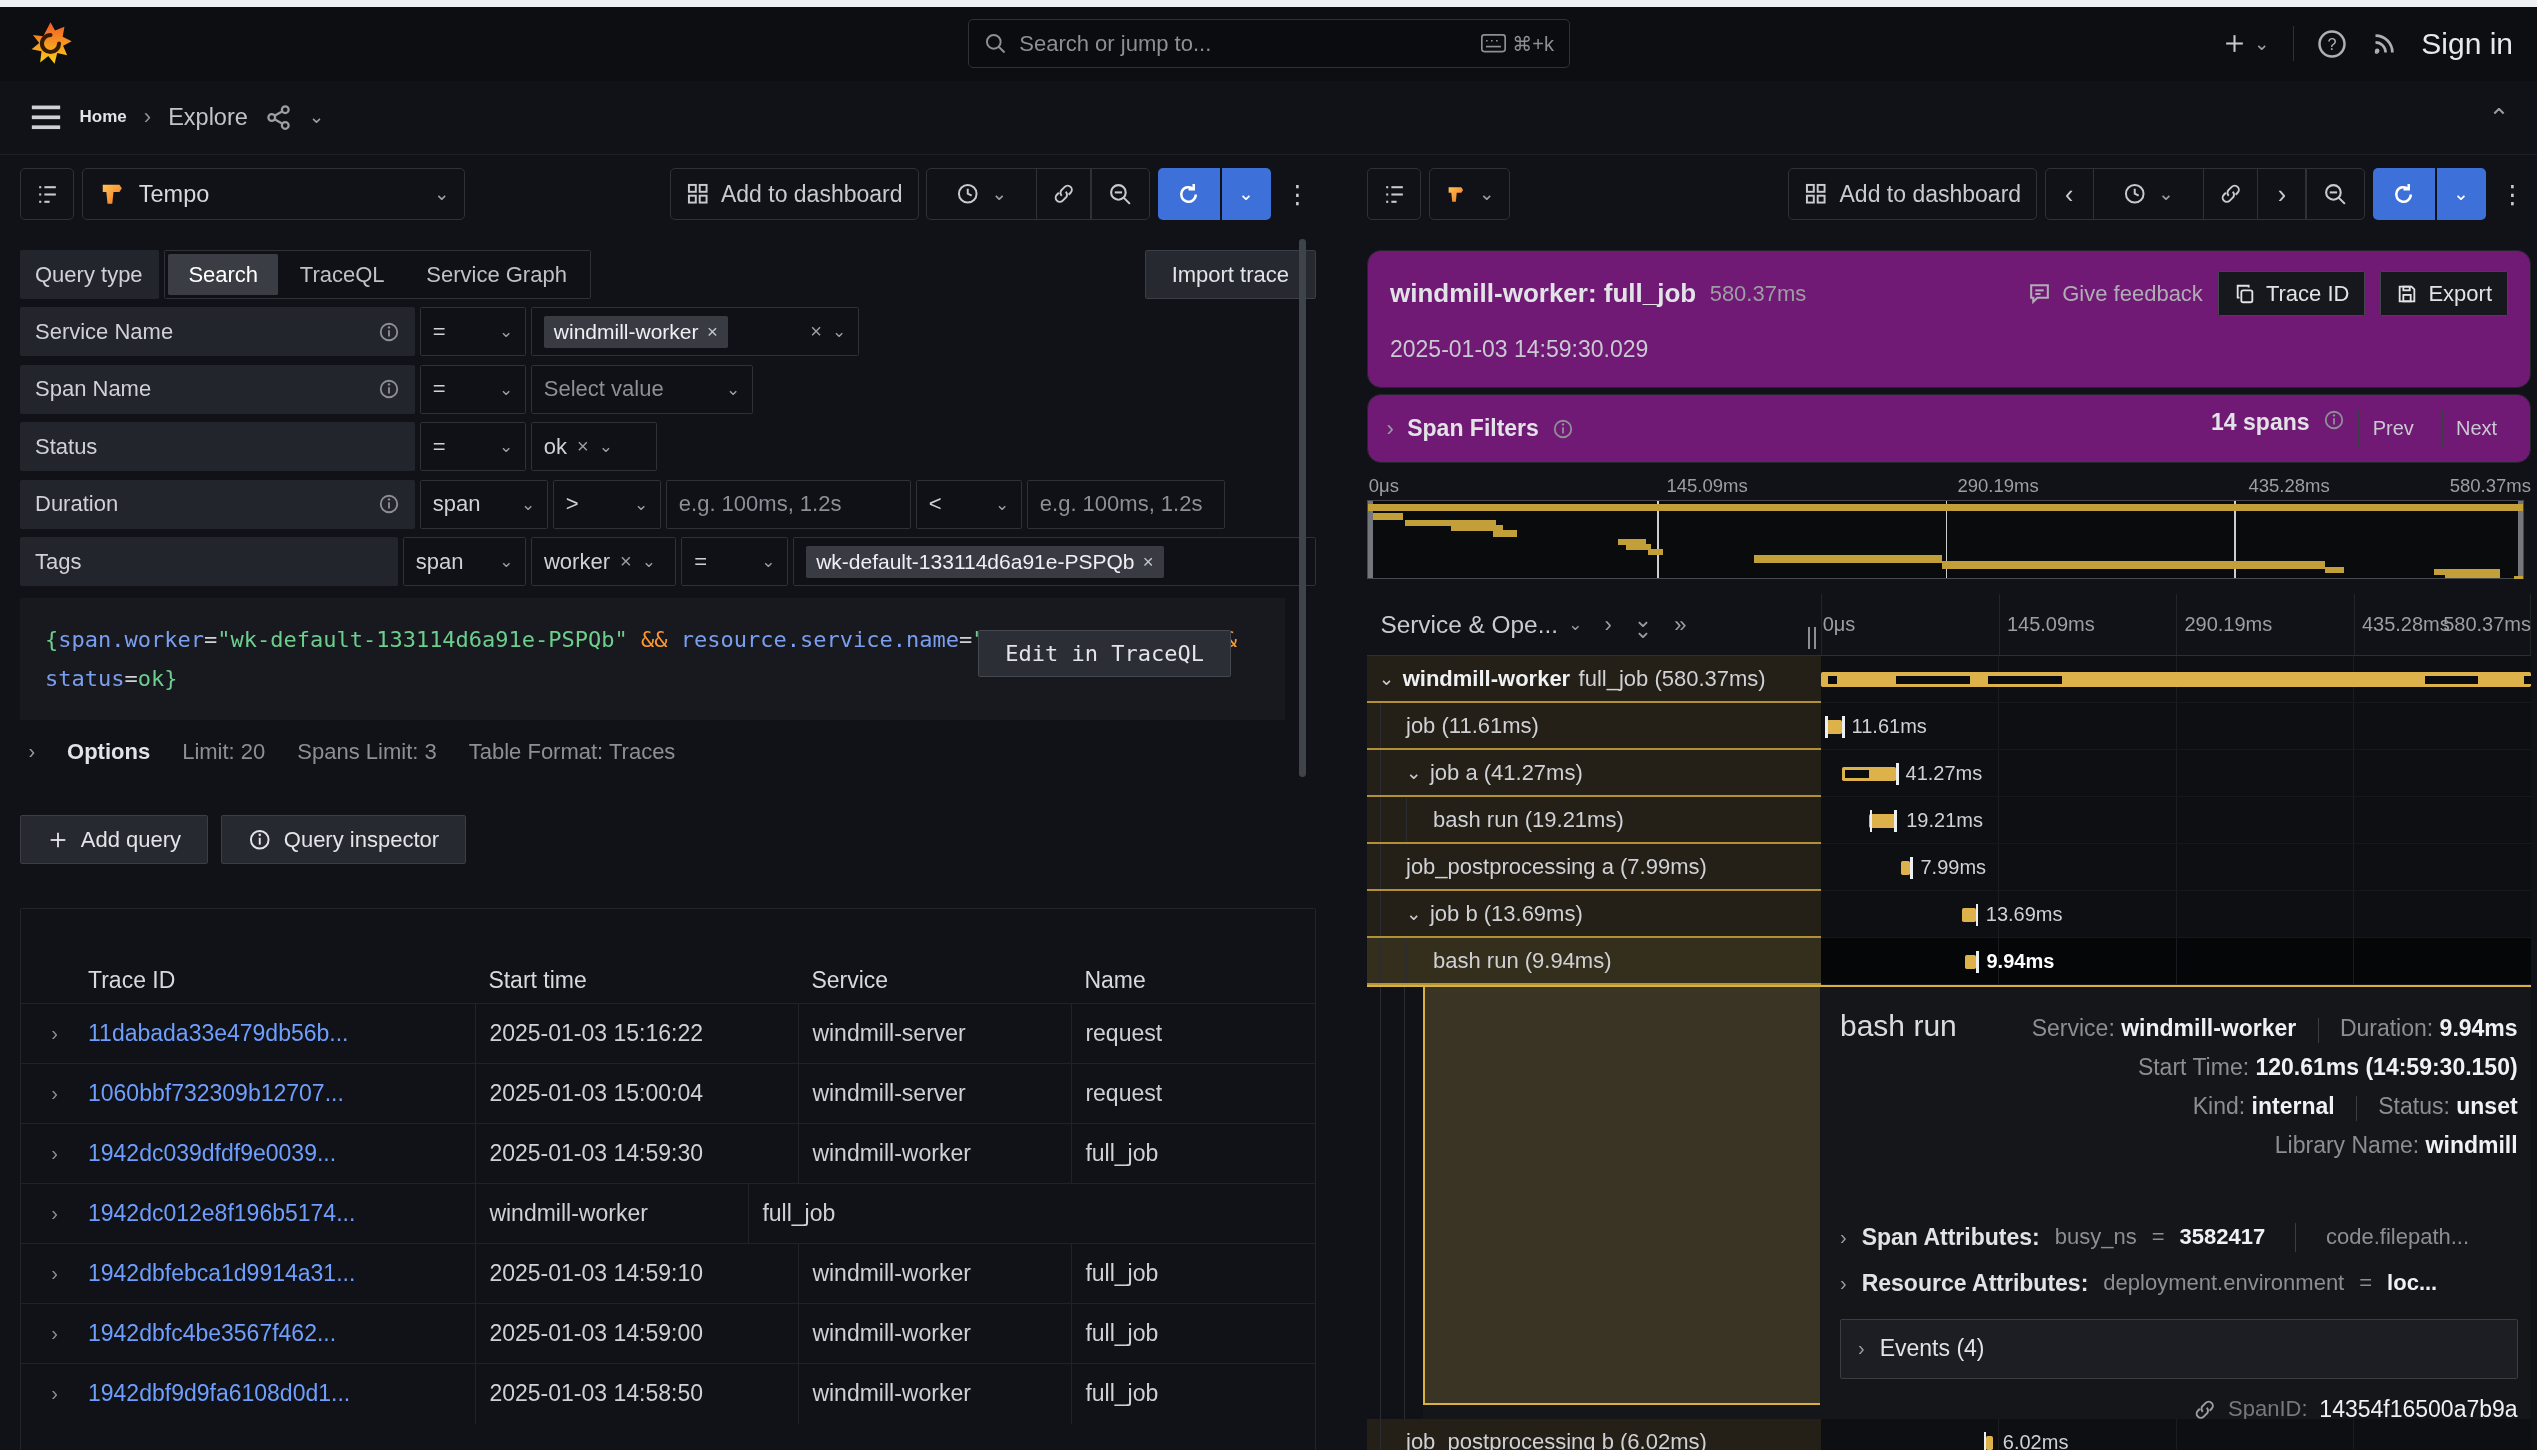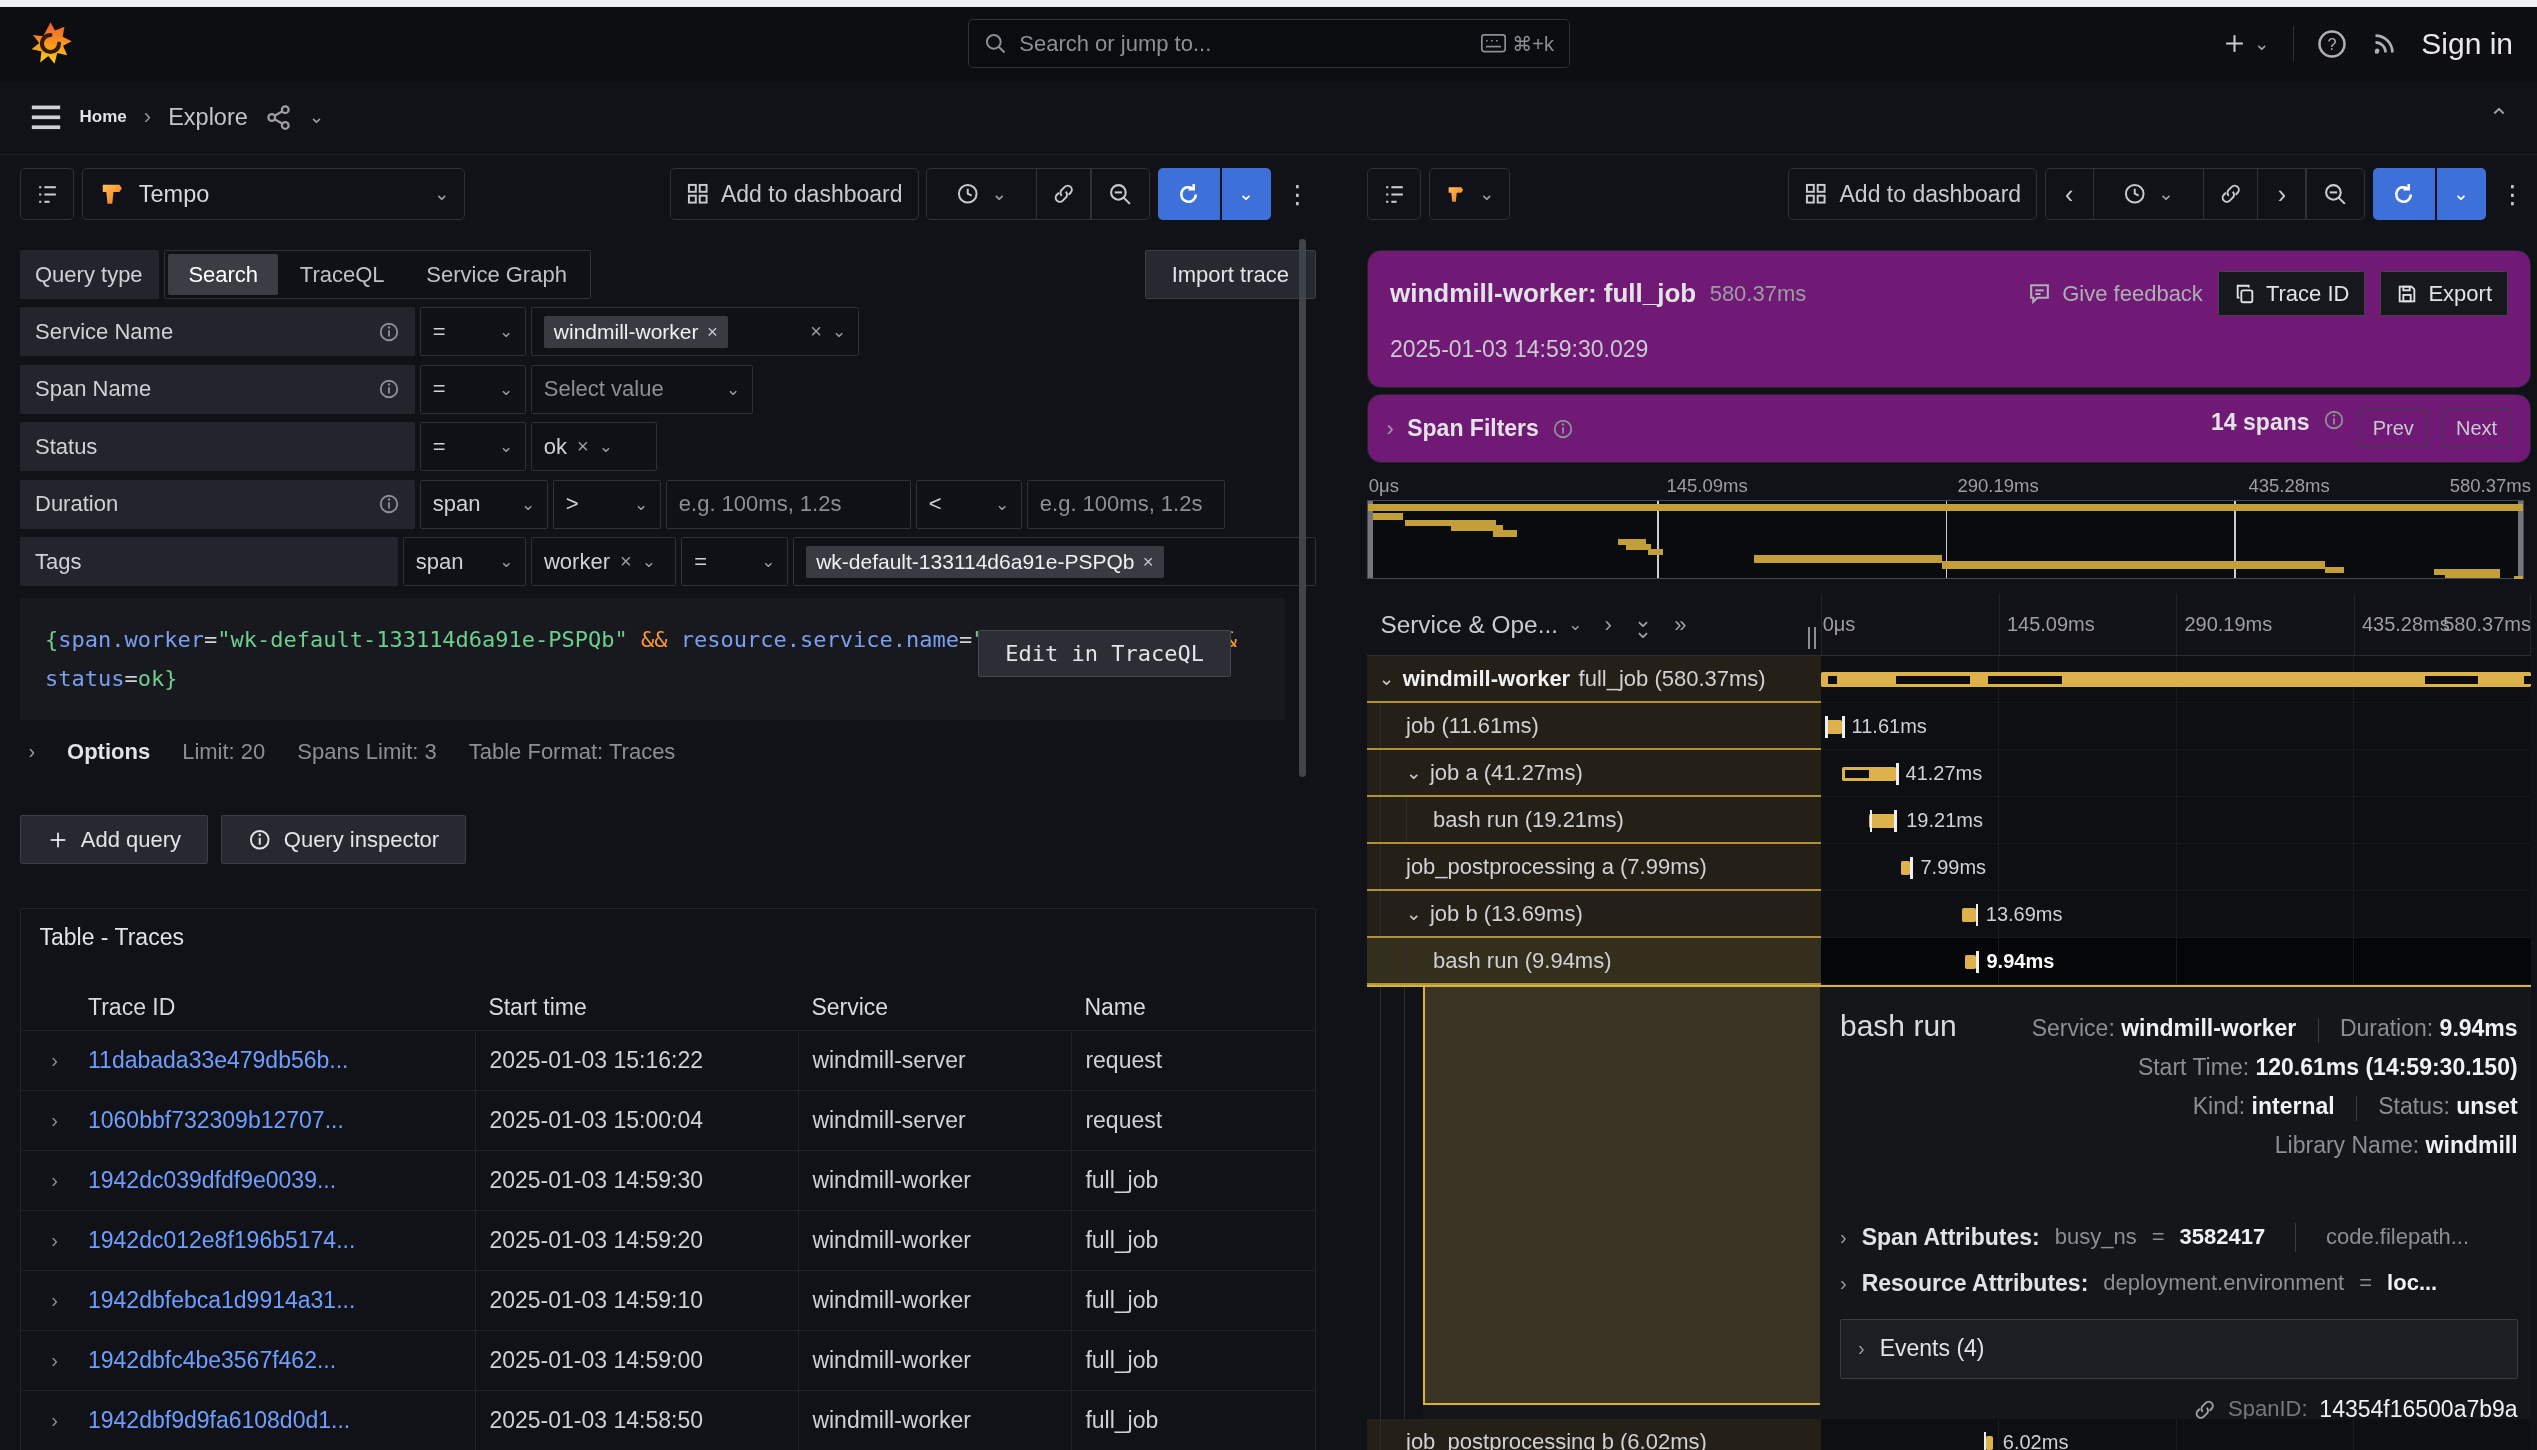--- a/index.html
+++ b/index.html
@@ -461,21 +461,20 @@
         <svg width="23.5" height="23.5" viewBox="0 0 24 24">
             <circle cx="12" cy="12" r="9" fill="none" stroke="#e3e4e8" stroke-width="2"></circle>
             <line x1="12" y1="10" x2="12" y2="17" stroke="#e3e4e8" stroke-width="2"></line>
             <circle cx="12" cy="7" r="1.3" fill="#e3e4e8"></circle>
           </svg>
         <span>Query inspector</span>
       </div>
     </div>
 
     <div class="table-panel">
-      <div class="table-title">Table - Traces</div>
       <div class="ttable" id="traces-table">
         <div class="trow thead">
           <div class="tcell c-exp"></div>
           <div class="tcell c-id" style="color:#d8d9dd;">Trace ID</div>
           <div class="tcell c-start">Start time</div>
           <div class="tcell c-svc">Service</div>
           <div class="tcell c-name">Name</div>
         </div>
         <div id="table-rows">
             <div class="trow">
@@ -495,21 +494,20 @@
             <div class="trow">
               <div class="tcell c-exp">›</div>
               <div class="tcell c-id">1942dc039dfdf9e0039...</div>
               <div class="tcell c-start">2025-01-03 14:59:30</div>
               <div class="tcell c-svc">windmill-worker</div>
               <div class="tcell c-name">full_job</div>
             </div>
             <div class="trow">
               <div class="tcell c-exp">›</div>
               <div class="tcell c-id">1942dc012e8f196b5174...</div>
-              <div class="tcell c-start">2025-01-03 14:59:20</div>
               <div class="tcell c-svc">windmill-worker</div>
               <div class="tcell c-name">full_job</div>
             </div>
             <div class="trow">
               <div class="tcell c-exp">›</div>
               <div class="tcell c-id">1942dbfebca1d9914a31...</div>
               <div class="tcell c-start">2025-01-03 14:59:10</div>
               <div class="tcell c-svc">windmill-worker</div>
               <div class="tcell c-name">full_job</div>
             </div>

